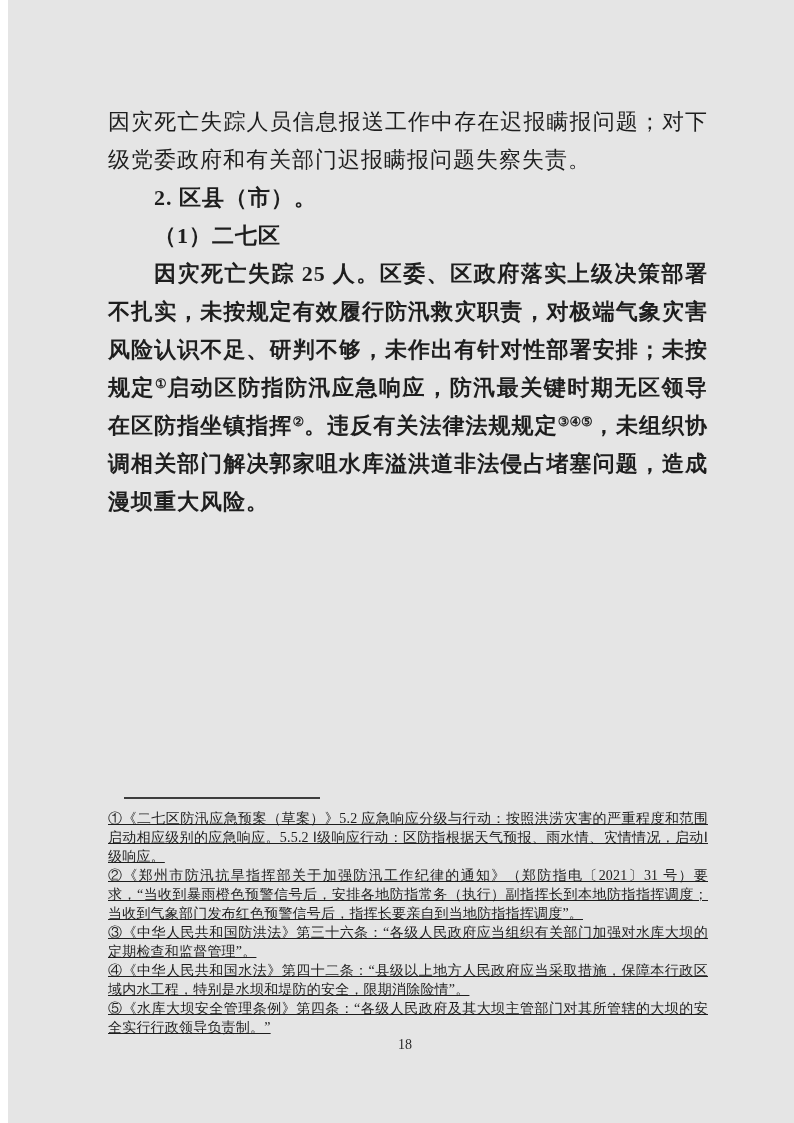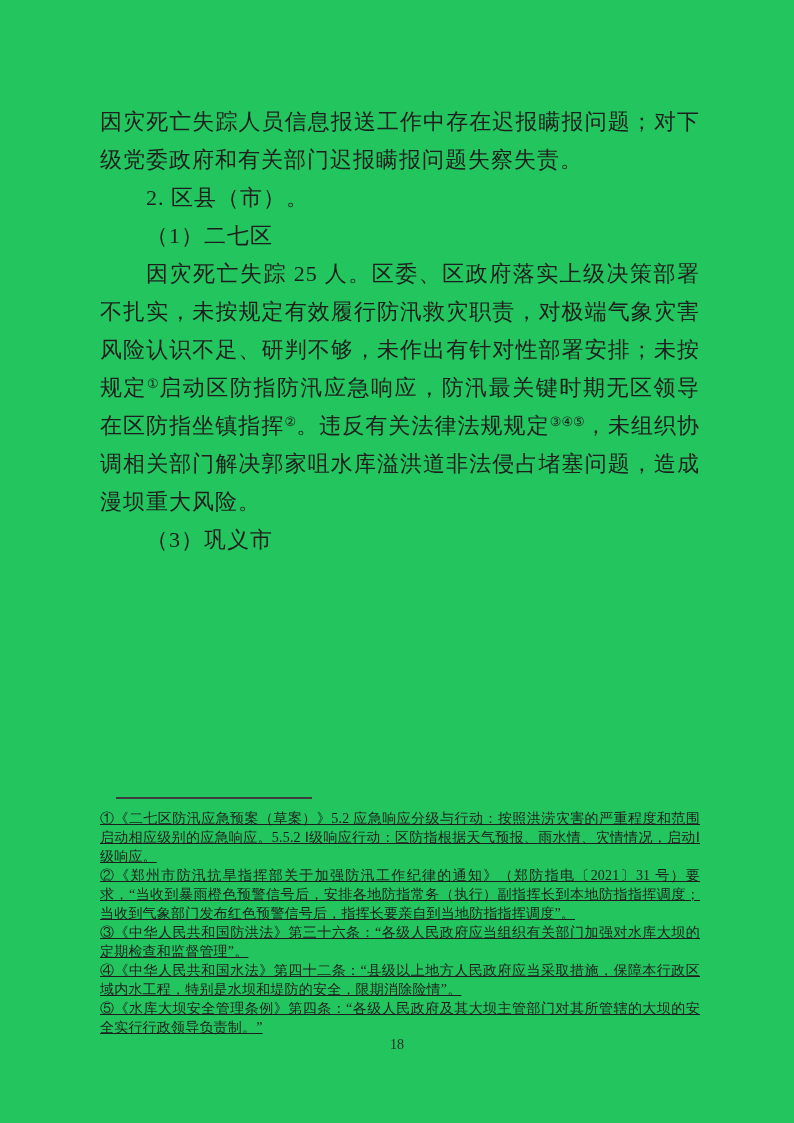--- a/index.html
+++ b/index.html
@@ -6,34 +6,35 @@
   body {
     width: 794px; height: 1123px;
     background: #ffffff;
     position: relative;
     font-family: "Liberation Serif", serif;
     color: #1e1e1e;
   }
   .page {
     position: absolute; inset: 0;
     overflow: hidden;
-    background: #22c55e;
+    background: #e5e5e5;
+    margin-left: 8px;
   }
   .body-text {
     position: absolute;
     left: 100px; top: 103px; width: 600px;
   }
   .para {
     margin: 0;
     font-size: 22px;
     line-height: 38px;
     letter-spacing: 1px;
     text-align: justify;
   }
-  .para.indent { text-indent: 46px; }
+  .para.indent { text-indent: 46px; font-weight: bold; }
   .fn-ref {
     font-size: 13px;
     letter-spacing: 0;
     line-height: 0;
     vertical-align: 7px;
   }
   .footnote-area {
     position: absolute;
     left: 100px; top: 797px; width: 600px;
   }
@@ -61,21 +62,20 @@
 </head>
 <body>
 
 <div class="page">
 
   <div class="body-text">
     <p class="para">因灾死亡失踪人员信息报送工作中存在迟报瞒报问题；对下级党委政府和有关部门迟报瞒报问题失察失责。</p>
     <p class="para indent">2. 区县（市）。</p>
     <p class="para indent">（1）二七区</p>
     <p class="para indent"><span>因灾死亡失踪 25 人。区委、区政府落实上级决策部署不扎实，未按规定有效履行防汛救灾职责，对极端气象灾害风险认识不足、研判不够，未作出有针对性部署安排；未按规定</span><sup class="fn-ref">①</sup><span>启动区防指防汛应急响应，防汛最关键时期无区领导在区防指坐镇指挥</span><sup class="fn-ref">②</sup><span>。违反有关法律法规规定</span><sup class="fn-ref">③④⑤</sup><span>，未组织协调相关部门解决郭家咀水库溢洪道非法侵占堵塞问题，造成漫坝重大风险。</span></p>
-    <p class="para indent">（3）巩义市</p>
   </div>
 
   <div class="footnote-area">
     <div class="fn-sep"></div>
     <p class="fn">①《二七区防汛应急预案（草案）》5.2 应急响应分级与行动：按照洪涝灾害的严重程度和范围启动相应级别的应急响应。5.5.2 Ⅰ级响应行动：区防指根据天气预报、雨水情、灾情情况，启动Ⅰ级响应。</p>
     <p class="fn">②《郑州市防汛抗旱指挥部关于加强防汛工作纪律的通知》（郑防指电〔2021〕31 号）要求，“当收到暴雨橙色预警信号后，安排各地防指常务（执行）副指挥长到本地防指指挥调度；当收到气象部门发布红色预警信号后，指挥长要亲自到当地防指指挥调度”。</p>
     <p class="fn">③《中华人民共和国防洪法》第三十六条：“各级人民政府应当组织有关部门加强对水库大坝的定期检查和监督管理”。</p>
     <p class="fn">④《中华人民共和国水法》第四十二条：“县级以上地方人民政府应当采取措施，保障本行政区域内水工程，特别是水坝和堤防的安全，限期消除险情”。</p>
     <p class="fn">⑤《水库大坝安全管理条例》第四条：“各级人民政府及其大坝主管部门对其所管辖的大坝的安全实行行政领导负责制。”</p>
   </div>

